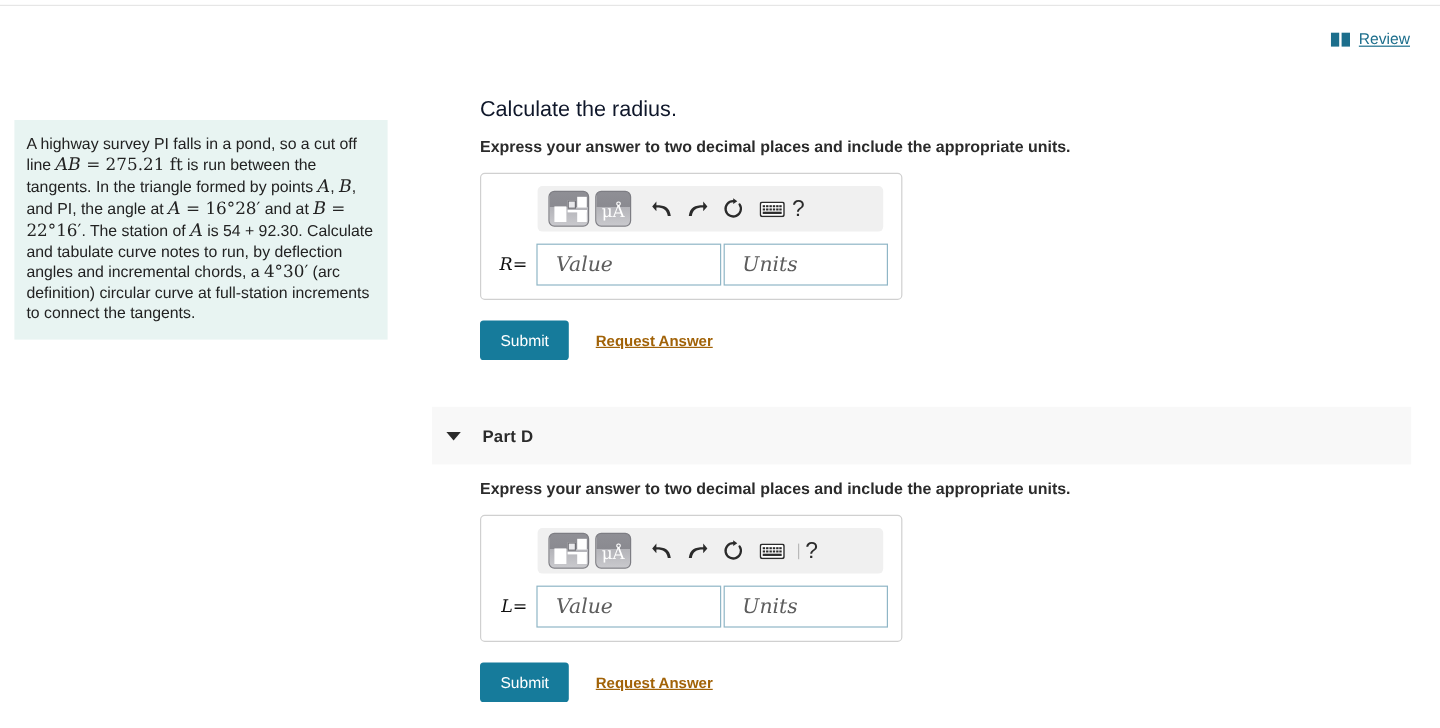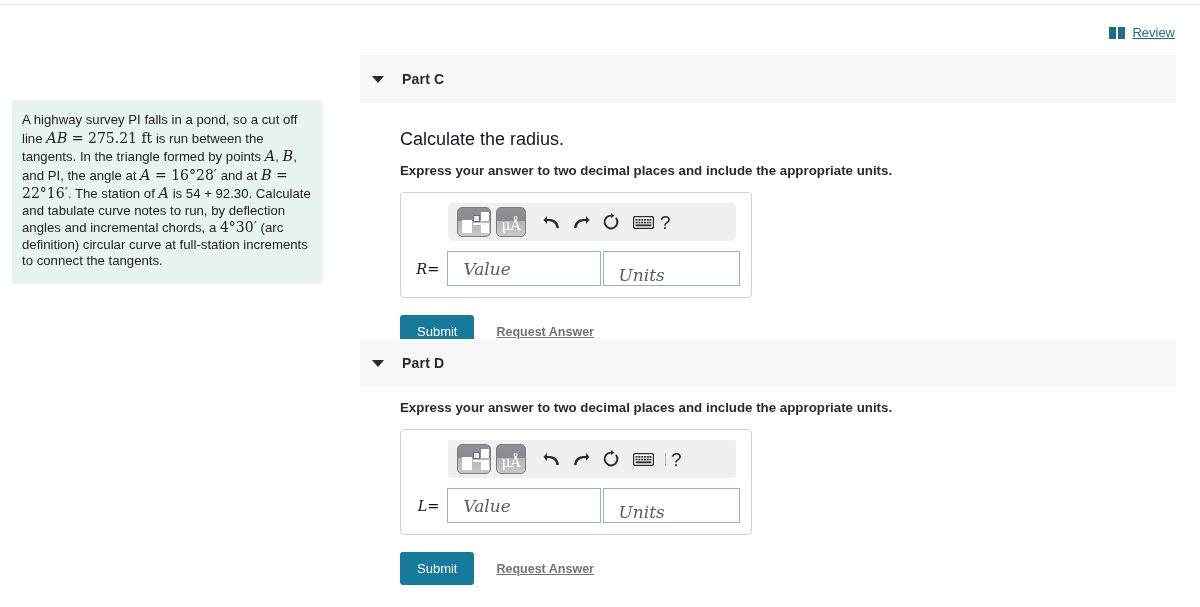--- a/index.html
+++ b/index.html
@@ -214,21 +214,21 @@
   .inp {
     height: 35px;
     border: 1px solid #8fb6c6;
     box-sizing: border-box;
     background: #fff;
     display: flex; align-items: center;
     padding-left: 15px;
     cursor: text;
   }
   .inp-value { width: 156px; }
-  .inp-units { width: 140px; margin-left: 2px; align-items: flex-end; }
+  .inp-units { width: 140px; margin-left: 2px; }
   .ph {
     font-family: "DejaVu Serif", "Liberation Serif", serif;
     font-style: italic;
     font-size: 17px;
     color: #5d5d5d;
   }
 
   .actions {
     display: flex;
     align-items: center;
@@ -239,21 +239,21 @@
     color: #ffffff;
     font-size: 13px;
     border: none;
     border-radius: 3px;
     padding: 9px 17px;
     cursor: pointer;
     font-family: "Liberation Sans", sans-serif;
   }
   .request-link {
     margin-left: 22px;
-    color: #737373;
+    color: #a16207;
     font-size: 12.5px;
     font-weight: bold;
     text-decoration: underline;
     cursor: pointer;
   }
 </style>
 </head>
 <body>
 
 <div id="top-rule"></div>
@@ -270,24 +270,20 @@
     <span>
       <svg id="book-icon" width="16" height="12" viewBox="0 0 16 12">
         <rect x="0" y="0" width="7" height="12" fill="#1c6e8c"></rect>
         <rect x="9" y="0" width="7" height="12" fill="#1c6e8c"></rect>
       </svg>
     </span>
     <span id="review-link">Review</span>
   </div>
 
   <div class="part-block" style="top:50px;">
-    <div class="part-header">
-      <div class="caret"></div>
-      <div class="part-title">Part C</div>
-    </div>
     <div class="part-body">
       <div class="prompt">Calculate the radius.</div>
       <div class="instruction">Express your answer to two decimal places and include the appropriate units.</div>
 
       <div class="answer-box">
         <div class="mathbar">
           <div class="tool-btn">
             <div class="tpl-a"></div>
               <div class="tpl-b"></div>
             <div class="tpl-c"></div>

